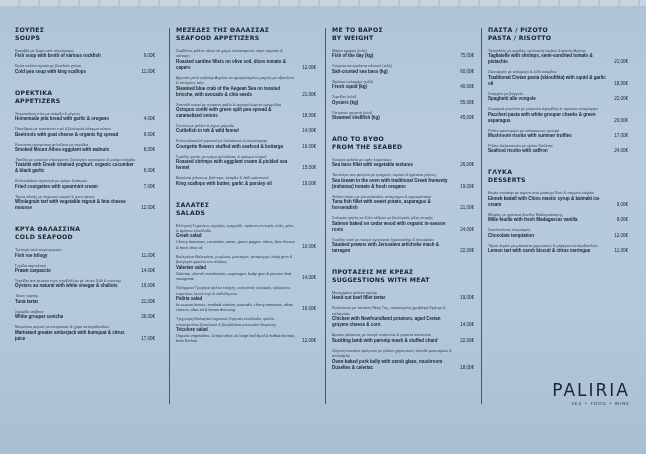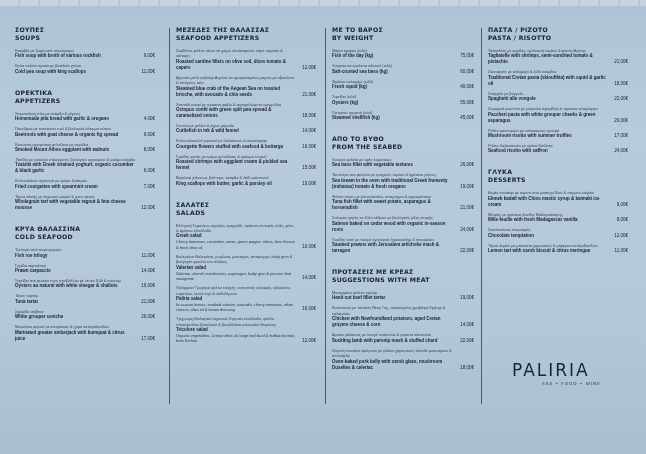--- a/index.html
+++ b/index.html
@@ -25,21 +25,21 @@
     font-weight:bold; font-size:6.2px; letter-spacing:0.3px;
     line-height:8px; margin-bottom:6px; color:#1a2230;
   }
   .item { display:flex; align-items:flex-end; justify-content:space-between; margin-bottom:4px; }
   .item .txt { flex:1; padding-right:6px; }
   .gr { font-size:3.9px; line-height:5.4px; color:#3a4656; }
   .en { font-size:4.5px; line-height:6px; font-weight:bold; color:#1a2230; }
   .sub { font-size:3.9px; line-height:5.2px; color:#2a3646; }
   .price { font-size:4.5px; line-height:6px; white-space:nowrap; color:#1a2230; }
   .logo {
-    position:absolute; left:512px; top:360px; width:118px; text-align:left;
+    position:absolute; left:512px; top:380px; width:118px; text-align:right;
   }
   .logo .name {
     font-family:"DejaVu Sans", sans-serif; font-size:17px; letter-spacing:2px;
     color:#1c2430; font-weight:normal;
   }
   .logo .tag {
     font-family:"DejaVu Sans", sans-serif; font-size:4.2px; letter-spacing:1px;
     color:#2a3646; margin-top:1px; padding-left:30px;
   }
 </style>

